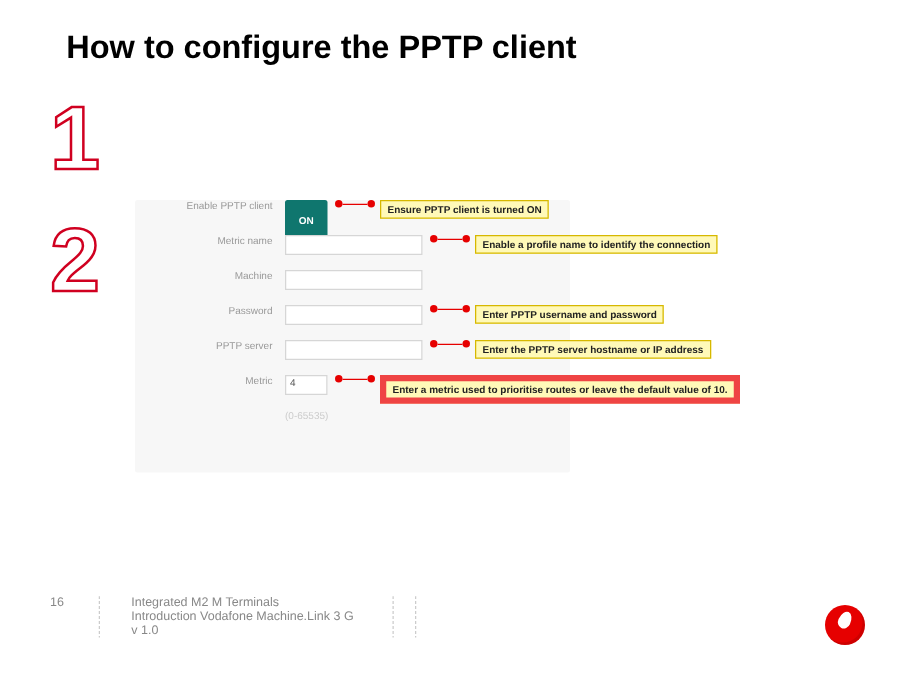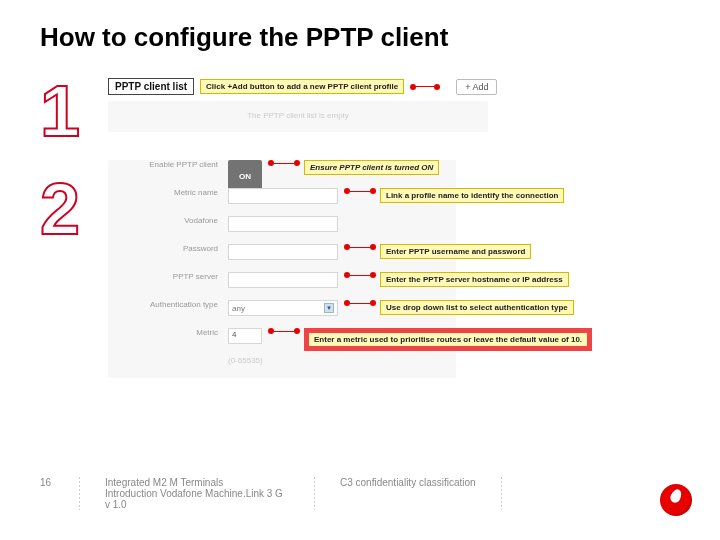--- a/index.html
+++ b/index.html
@@ -1,18 +1,18 @@
 <!DOCTYPE html>
 <html><head>
 <meta charset="utf-8">
 <style>
   * { box-sizing: border-box; margin: 0; padding: 0; }
   html, body { width: 720px; height: 540px; font-family: Arial, Helvetica, sans-serif; background: #fff; color: #333; }
   .slide { position: relative; width: 720px; height: 540px; padding: 22px 34px 0 40px; }
-  .title { font-size: 26px; font-weight: bold; color: #000; }
+  .title { font-size: 26px; font-weight: bold; color: #000; margin-left: 13px; }
   .big-num {
     position: absolute; font-size: 72px; font-weight: bold;
     color: #fff; -webkit-text-stroke: 2px #d00020;
   }
   .mock { position: absolute; left: 108px; right: 22px; }
   .mock.section1 { top: 78px; }
   .mock.section2 { top: 160px; }
   .gray-panel { background: #f7f7f7; border-radius: 2px; }
   .list-title {
     display: inline-block; background: #fff; border: 1px solid #444;
@@ -31,21 +31,21 @@
   .add-btn {
     background: #fff; border: 1px solid #bbb; border-radius: 2px;
     font-size: 9px; padding: 2px 8px; color: #555; margin-left: 10px;
   }
   .empty-txt { font-size: 8px; color: #ccc; text-align: center; padding: 10px 0 12px; }
   .form-row { display: flex; align-items: flex-start; height: 28px; }
   .form-label { width: 120px; text-align: right; font-size: 8px; color: #999; padding-right: 10px; }
   .form-field { }
   .textfield { width: 110px; height: 16px; border: 1px solid #d6d6d6; background: #fff; }
   .on-toggle {
-    width: 34px; height: 32px; background: #737373; color: #fff;
+    width: 34px; height: 32px; background: #0f766e; color: #fff;
     font-size: 8px; font-weight: bold; display: flex; align-items: center; justify-content: center;
     border-radius: 2px;
   }
   .select {
     width: 110px; height: 16px; border: 1px solid #d6d6d6; background: #fff;
     display: flex; align-items: center; justify-content: space-between; padding: 0 3px;
     font-size: 8px; color: #777;
   }
   .select .caret { width: 10px; height: 10px; background: #cfe0f2; border: 1px solid #9bb; display:flex; align-items:center; justify-content:center; font-size:7px; color:#447; }
   .metric-input { width: 34px; height: 16px; border: 1px solid #d6d6d6; background: #fff; font-size:8px; padding:1px 3px; color:#555; }
@@ -77,64 +77,49 @@
 </style>
 </head>
 <body>
 
 <div class="slide">
   <div class="title">How to configure the PPTP client</div>
 
   <div class="big-num" style="left:40px; top:70px;">1</div>
   <div class="big-num" style="left:40px; top:168px;">2</div>
 
-  <div class="mock section1">
-    <div class="row" style="gap:6px;">
-      <span class="list-title">PPTP client list</span>
-      <span class="callout">Click +Add button to add a new PPTP client profile</span>
-      <div class="pointer-group">
-        <span class="arrow-dot"></span>
-          <span class="connector" style="width:18px;"></span>
-          <span class="arrow-dot"></span>
-      </div>
-      <span class="add-btn">+  Add</span>
-    </div>
-    <div class="gray-panel" style="margin-top:6px; width:380px;">
-      <div class="empty-txt">The PPTP client list is empty</div>
-    </div>
-  </div>
 
   <div class="mock section2">
     <div class="gray-panel" style="width:348px; position:absolute; left:0; top:0; height:218px;"></div>
     <div style="position:relative; width:590px;">
 
       <div class="form-row">
         <div class="form-label">Enable PPTP client</div>
         <div class="on-toggle">ON</div>
         <div class="callout-stack" style="margin-left:6px;">
           <span class="arrow-dot"></span>
             <span class="connector"></span>
             <span class="arrow-dot"></span>
         </div>
-        <span class="callout" style="margin-left:4px;font-style:italic;">Ensure PPTP client is turned ON</span>
+        <span class="callout" style="margin-left:4px;">Ensure PPTP client is turned ON</span>
       </div>
 
       <div class="form-row">
         <div class="form-label">Metric name</div>
         <div class="textfield form-field"></div>
         <div class="callout-stack" style="margin-left:6px;">
           <span class="arrow-dot"></span>
             <span class="connector"></span>
             <span class="arrow-dot"></span>
         </div>
-        <span class="callout" style="margin-left:4px;">Link a profile name to identify the connection</span>
+        <span class="callout" style="margin-left:4px;">Enable a profile name to identify the connection</span>
       </div>
 
       <div class="form-row">
-        <div class="form-label">Vodafone</div>
+        <div class="form-label">Machine</div>
         <div class="textfield form-field"></div>
       </div>
 
       <div class="form-row">
         <div class="form-label">Password</div>
         <div class="textfield form-field"></div>
         <div class="callout-stack" style="margin-left:6px;">
           <span class="arrow-dot"></span>
             <span class="connector"></span>
             <span class="arrow-dot"></span>
@@ -146,33 +131,20 @@
         <div class="form-label">PPTP server</div>
         <div class="textfield form-field"></div>
         <div class="callout-stack" style="margin-left:6px;">
           <span class="arrow-dot"></span>
             <span class="connector"></span>
             <span class="arrow-dot"></span>
         </div>
         <span class="callout" style="margin-left:4px;">Enter the PPTP server hostname or IP address</span>
       </div>
 
-      <div class="form-row">
-        <div class="form-label">Authentication type</div>
-        <div class="select form-field">
-          <span>any</span>
-          <span class="caret">▾</span>
-        </div>
-        <div class="callout-stack" style="margin-left:6px;">
-          <span class="arrow-dot"></span>
-            <span class="connector"></span>
-            <span class="arrow-dot"></span>
-        </div>
-        <span class="callout" style="margin-left:4px;">Use drop down list to select authentication type</span>
-      </div>
 
       <div class="form-row">
         <div class="form-label">Metric</div>
         <div class="metric-input form-field">4</div>
         <div class="callout-stack" style="margin-left:6px;">
           <span class="arrow-dot"></span>
             <span class="connector"></span>
             <span class="arrow-dot"></span>
         </div>
         <span class="big-callout" style="margin-left:4px;">Enter a metric used to prioritise routes or leave the default value of 10.</span>
@@ -183,18 +155,17 @@
   </div>
 
   <div class="footer">
     <div class="page">16</div>
     <div class="vsep"></div>
     <div class="col">
       <div>Integrated M2 M Terminals</div>
       <div>Introduction Vodafone Machine.Link 3 G v 1.0</div>
     </div>
     <div class="vsep"></div>
-    <div class="col">C3 confidentiality classification</div>
     <div class="vsep"></div>
   </div>
 
   <div class="voda-logo"></div>
 </div>
 
 </body></html>

